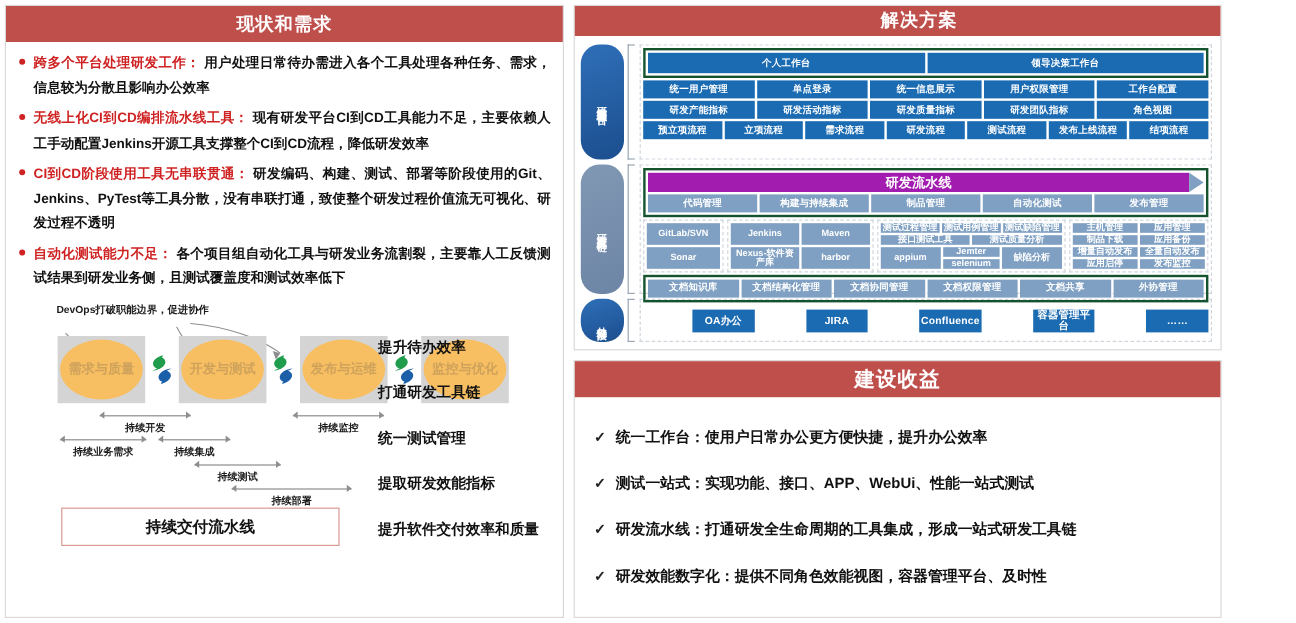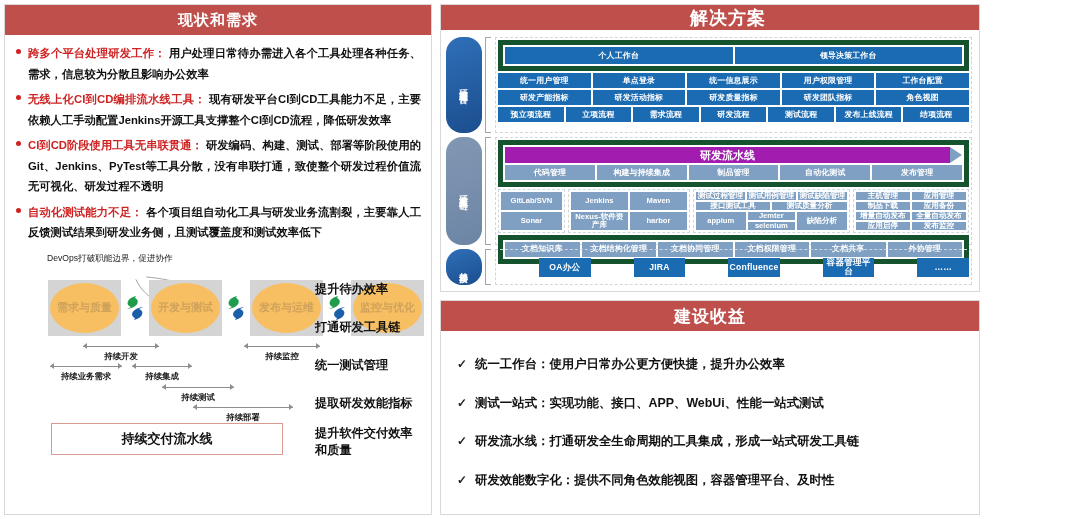--- a/index.html
+++ b/index.html
@@ -13,36 +13,36 @@
 
   
   .card { border:1px solid #d9d9d9; background:#fff; display:flex; flex-direction:column; }
   .card-hd {
     background:#bf4f4b; color:#fff; text-align:center;
     font-weight:bold; letter-spacing:1px;
     display:flex; align-items:center; justify-content:center;
   }
 
   
-  .left { width:428px; height:511px; }
+  .left { width:466px; height:511px; }
   .left .card-hd { height:30px; font-size:15px; }
   .left-body { flex:1; padding:8px 10px 4px 10px; display:flex; flex-direction:column; }
 
   .bullets { display:flex; flex-direction:column; gap:5px; }
   .bullet { position:relative; padding-left:13px; font-size:11.3px; line-height:1.82;
             font-weight:bold; color:#111; text-align:justify; }
   .bullet::before {
     content:""; position:absolute; left:1px; top:6px;
     width:5px; height:5px; border-radius:50%; background:#cf2222;
   }
   .bullet .hl { color:#cf2222; }
 
   
   .devops { position:relative; margin-top:10px; height:205px; }
-  .devops-note { position:absolute; left:32px; top:0px; font-size:8.6px; font-weight:normal; color:#1b1b1b; }
+  .devops-note { position:absolute; left:32px; top:0px; font-size:8.6px; font-weight:bold; color:#1b1b1b; }
   .curves { position:absolute; left:0; top:0; width:100%; height:100%; pointer-events:none; }
 
   .stages { position:absolute; left:33px; top:27px; display:flex; align-items:center; }
   .stage {
     width:73px; height:56px; background:#d4d4d4;
     display:flex; align-items:center; justify-content:center; position:relative;
   }
   .stage .oval {
     position:absolute; left:2px; top:3px; right:2px; bottom:3px;
     background:#f7bf62; border-radius:50%;
@@ -70,21 +70,21 @@
     border:1.3px solid #d99a94; display:flex; align-items:center; justify-content:center;
     font-size:13px; font-weight:bold; color:#111;
   }
 
   .benefits-left { position:absolute; left:300px; top:18px; display:flex; flex-direction:column; gap:0px;justify-content:center; }
   .benefits-left div { font-size:12.2px; font-weight:bold; color:#111; height:38px; display:flex; align-items:center; }
 
   
   .right { width:540px; height:511px; display:flex; flex-direction:column; gap:8px; }
   .sol { height:288px; }
-  .sol .card-hd { height:30px; font-size:18px;padding-left:36px; }
+  .sol .card-hd { height:30px; font-size:15px;padding-left:36px; }
   .sol-body { flex:1; padding:5px 7px 6px 5px; display:flex; gap:3px; }
 
   .sidecol { width:36px; display:flex; flex-direction:column; gap:4px; padding-top:2px; }
   .sidepill {
     border-radius:16px; color:#fff; font-size:8.6px; font-weight:bold;
     display:flex; align-items:center; justify-content:center; text-align:center;
     writing-mode:vertical-rl; letter-spacing:1px;
   }
   .sidepill.p1 { height:96px; background:linear-gradient(160deg,#2f6fb8,#1b4e8e); }
   .sidepill.p2 { height:108px; background:linear-gradient(160deg,#8198b4,#6d85a5); }
@@ -102,21 +102,21 @@
 
   .row { display:flex; gap:2px; }
   .cell {
     background:#1b6bb3; color:#fff; font-size:7.9px; font-weight:bold;
     display:flex; align-items:center; justify-content:center; text-align:center;
     height:15px; flex:1; letter-spacing:.2px; line-height:1;
   }
   .cell.pale { background:#7fa0c2; }
   .cell.wide { height:17px; }
   .cell.tall { height:19px; font-size:8.6px;margin-left:41px; }
-  .outerwrap { border:5px solid #14532d; padding:2px; }
+  .outerwrap { border:2px solid #14532d; padding:2px; }
 
   .pipearrow {
     position:relative; background:#a21caf; color:#fff; height:16px;
     display:flex; align-items:center; justify-content:center;
     font-size:11px; font-weight:bold; margin-right:12px;
   }
   .pipearrow::after {
     content:""; position:absolute; right:-12px; top:0;
     border-left:12px solid #7fa0c2; border-top:8px solid transparent; border-bottom:8px solid transparent;
   }

